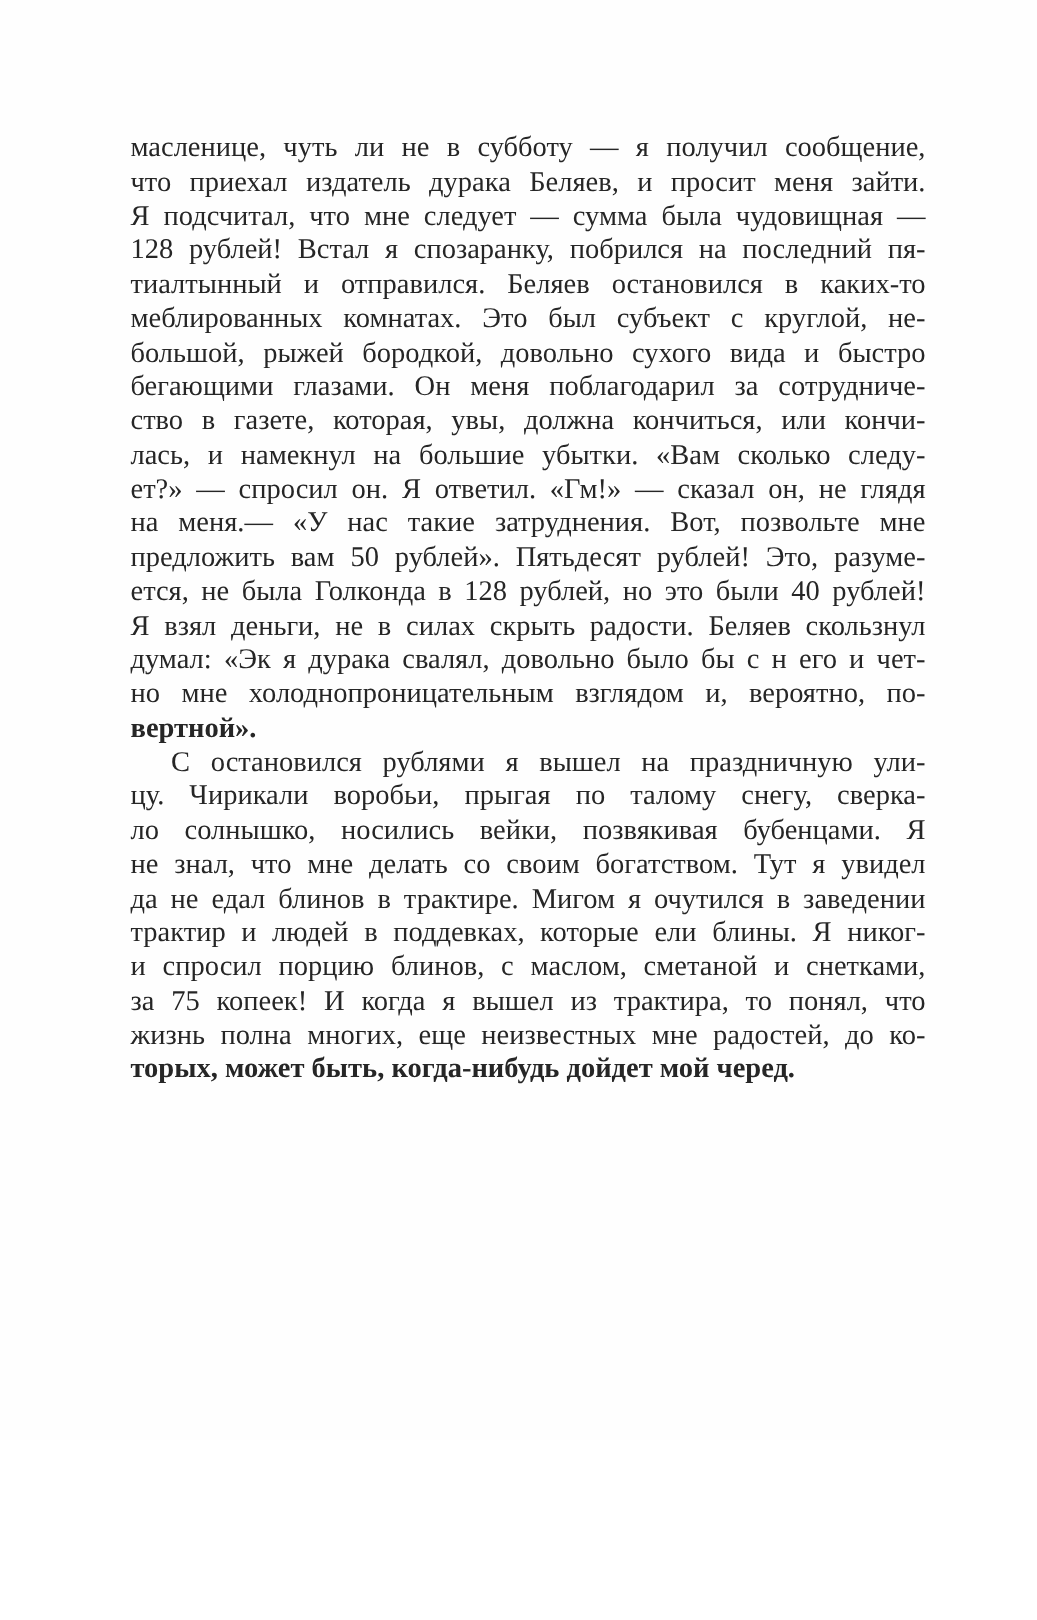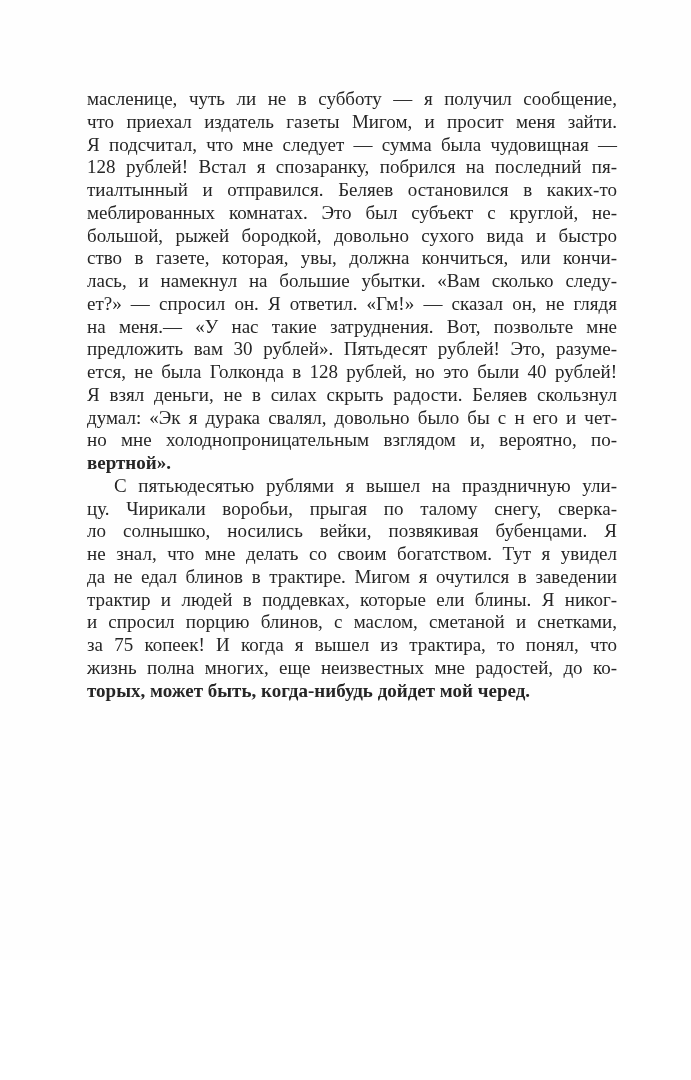--- a/index.html
+++ b/index.html
@@ -36,37 +36,38 @@
   .line.indent {
     text-indent: 27px;
   }
 </style>
 </head>
 <body>
 
 <div class="page">
   <div class="text-block" style="color: rgb(38, 38, 38);">
       <div class="line">масленице, чуть ли не в субботу — я получил сообщение,</div>
-      <div class="line">что приехал издатель газеты Мигом, и просит меня зайти.</div>
+      <div class="line">что приехал издатель дурака Беляев, и просит меня зайти.</div>
       <div class="line">Я подсчитал, что мне следует — сумма была чудовищная —</div>
       <div class="line">128 рублей! Встал я спозаранку, побрился на последний пя-</div>
       <div class="line">тиалтынный и отправился. Беляев остановился в каких-то</div>
       <div class="line">меблированных комнатах. Это был субъект с круглой, не-</div>
       <div class="line">большой, рыжей бородкой, довольно сухого вида и быстро</div>
+      <div class="line">бегающими глазами. Он меня поблагодарил за сотрудниче-</div>
       <div class="line">ство в газете, которая, увы, должна кончиться, или кончи-</div>
       <div class="line">лась, и намекнул на большие убытки. «Вам сколько следу-</div>
       <div class="line">ет?» — спросил он. Я ответил. «Гм!» — сказал он, не глядя</div>
       <div class="line">на меня.— «У нас такие затруднения. Вот, позвольте мне</div>
-      <div class="line">предложить вам 30 рублей». Пятьдесят рублей! Это, разуме-</div>
+      <div class="line">предложить вам 50 рублей». Пятьдесят рублей! Это, разуме-</div>
       <div class="line">ется, не была Голконда в 128 рублей, но это были 40 рублей!</div>
       <div class="line">Я взял деньги, не в силах скрыть радости. Беляев скользнул</div>
       <div class="line">думал: «Эк я дурака свалял, довольно было бы с н его и чет-</div>
       <div class="line">но мне холоднопроницательным взглядом и, вероятно, по-</div>
       <div class="line last">вертной».</div>
-      <div class="line indent">С пятьюдесятью рублями я вышел на праздничную ули-</div>
+      <div class="line indent">С остановился рублями я вышел на праздничную ули-</div>
       <div class="line">цу. Чирикали воробьи, прыгая по талому снегу, сверка-</div>
       <div class="line">ло солнышко, носились вейки, позвякивая бубенцами. Я</div>
       <div class="line">не знал, что мне делать со своим богатством. Тут я увидел</div>
       <div class="line">да не едал блинов в трактире. Мигом я очутился в заведении</div>
       <div class="line">трактир и людей в поддевках, которые ели блины. Я никог-</div>
       <div class="line">и спросил порцию блинов, с маслом, сметаной и снетками,</div>
       <div class="line">за 75 копеек! И когда я вышел из трактира, то понял, что</div>
       <div class="line">жизнь полна многих, еще неизвестных мне радостей, до ко-</div>
       <div class="line last">торых, может быть, когда-нибудь дойдет мой черед.</div>
     </div>

